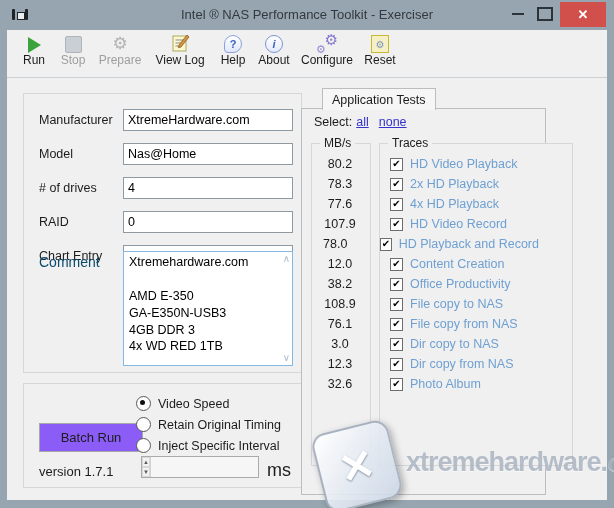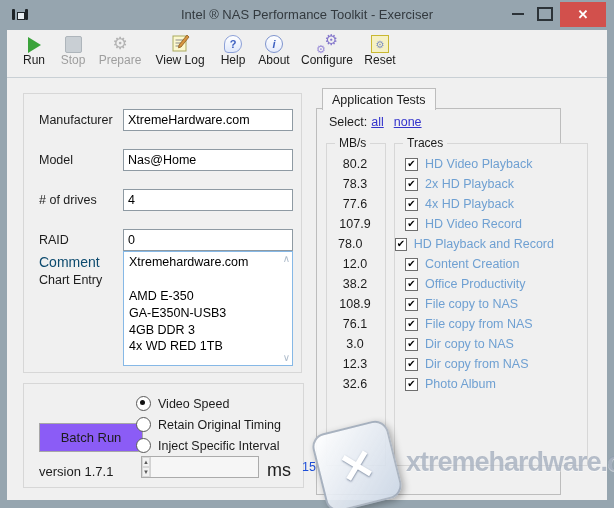--- a/index.html
+++ b/index.html
@@ -30,21 +30,21 @@
   .icon-help{width:16px;height:16px;border-radius:50% 50% 50% 4px;border:1px solid #8CA0D8;background:linear-gradient(#fff,#dfe7fa);color:#3C5FC0;font-weight:bold;font-size:11px;display:flex;align-items:center;justify-content:center;}
   .icon-about{width:16px;height:16px;border-radius:50%;border:1px solid #7E94CE;background:linear-gradient(#fff,#e4eafb);color:#3C5FC0;font-weight:bold;font-size:11px;font-style:italic;display:flex;align-items:center;justify-content:center;}
   .icon-cfg{position:relative;width:22px;height:19px;}
   .icon-cfg .g1{position:absolute;right:0;top:-3px;font-size:15px;color:#8678CC;}
   .icon-cfg .g2{position:absolute;left:0;bottom:-3px;font-size:11px;color:#9A8CD8;}
   .icon-reset{width:16px;height:16px;background:#F5F1C5;border:1px solid #C9B832;display:flex;align-items:center;justify-content:center;font-size:10px;color:#7E8FC2;}
   
   .gbox{position:absolute;border:1px solid #D7D7D7;background:#F0F0F0;}
   .gb-label{position:absolute;top:-8px;left:8px;background:#F0F0F0;padding:0 4px;font-size:12px;color:#1c1c1c;}
   
-  .frow{display:flex;align-items:center;height:22px;margin:0 0 18px 15px;}
+  .frow{display:flex;align-items:center;height:22px;margin:0 0 12px 15px;}
   .frow label{width:84px;font-size:12.5px;color:#1c1c1c;}
   .frow input{width:170px;height:22px;box-sizing:border-box;border:1px solid #8E9AA3;background:#fff;font-family:"Liberation Sans",sans-serif;font-size:12.5px;padding:0 4px;outline:none;}
   .comment-label{position:absolute;left:15px;top:160px;font-size:14px;color:#0c4a6e;}
   .comment-wrap{position:absolute;left:99px;top:157px;width:170px;height:115px;}
   .comment-wrap textarea{width:100%;height:100%;box-sizing:border-box;border:1px solid #86B8E6;background:#fff;resize:none;overflow:hidden;font-family:"Liberation Sans",sans-serif;font-size:12.5px;padding:2px 16px 2px 5px;line-height:1.35;outline:none;}
   .scroll-glyph{position:absolute;right:3px;font-size:10px;color:#AEBCCB;line-height:10px;}
   .sg-up{top:3px;}.sg-down{bottom:3px;}
   
   .batch-btn{position:absolute;left:15px;top:39px;width:102px;height:27px;background:#8b5cf6;border:1px solid #A7A7A7;font-size:13px;color:#1c1c1c;display:flex;align-items:center;justify-content:center;cursor:default;}
   .radios{position:absolute;left:112px;top:9px;}
@@ -52,21 +52,21 @@
   .radio{width:13px;height:13px;border-radius:50%;border:1px solid #595959;background:#fff;margin-right:7px;position:relative;}
   .radio.on::after{content:"";position:absolute;left:3px;top:3px;width:5px;height:5px;border-radius:50%;background:#111;}
   .spinner{position:absolute;left:117px;top:72px;width:118px;height:22px;border:1px solid #ABABAB;background:#F6F6F6;box-sizing:border-box;display:flex;}
   .spin-arrows{width:15px;display:flex;flex-direction:column;border-right:1px solid #D2D2D2;}
   .spin-arrows span{flex:1;display:flex;align-items:center;justify-content:center;font-size:6px;color:#5a5a5a;border:1px solid #D8D8D8;background:#F2F2F2;}
   .spinner input{flex:1;border:none;background:transparent;text-align:right;font-family:"Liberation Sans",sans-serif;font-size:12.5px;color:#1d4ed8;padding:0 4px;outline:none;}
   .ms-label{position:absolute;left:243px;top:76px;font-size:18px;color:#1c1c1c;}
   .version{position:absolute;left:15px;top:80px;font-size:13px;color:#1c1c1c;}
   
   .tab{position:absolute;left:315px;top:58px;height:21px;padding:0 9px;background:#F6F6F6;border:1px solid #BDBDBD;border-bottom:none;font-size:12.5px;color:#1c1c1c;display:flex;align-items:center;z-index:2;}
-  .panel{position:absolute;left:309px;top:78px;width:245px;height:387px;border:1px solid #BDBDBD;background:#F0F0F0;box-sizing:border-box;}
+  .panel{position:absolute;left:294px;top:78px;width:245px;height:387px;border:1px solid #BDBDBD;background:#F0F0F0;box-sizing:border-box;}
   .select-row{position:absolute;left:12px;top:6px;font-size:12.5px;color:#1c1c1c;}
   .select-row a{color:#3333CC;text-decoration:underline;cursor:pointer;}
   .select-row a.all{margin-left:4px;}
   .select-row a.none{margin-left:10px;}
   .mbs-box{left:9px;top:34px;width:58px;height:321px;}
   .traces-box{left:77px;top:34px;width:192px;height:321px;}
   .trows{position:absolute;left:9px;top:45px;right:6px;}
   .trow{display:flex;align-items:center;height:20px;}
   .mbs{width:58px;text-align:center;font-size:12.5px;color:#1c1c1c;}
   .checkbox{width:13px;height:13px;box-sizing:border-box;border:1px solid #6E6E6E;background:#fff;margin-left:21px;display:flex;align-items:center;justify-content:center;font-size:10px;line-height:1;color:#000;}

